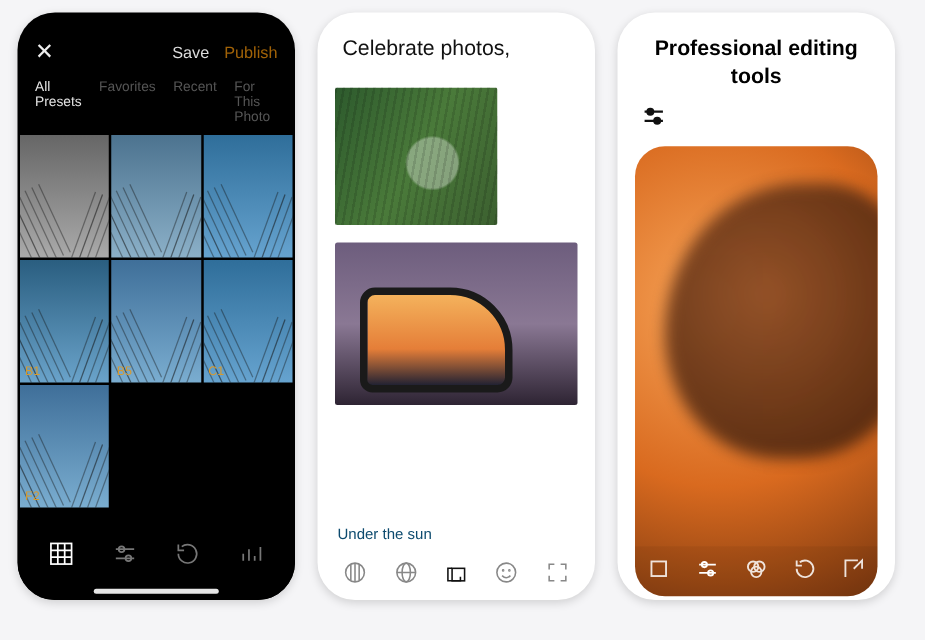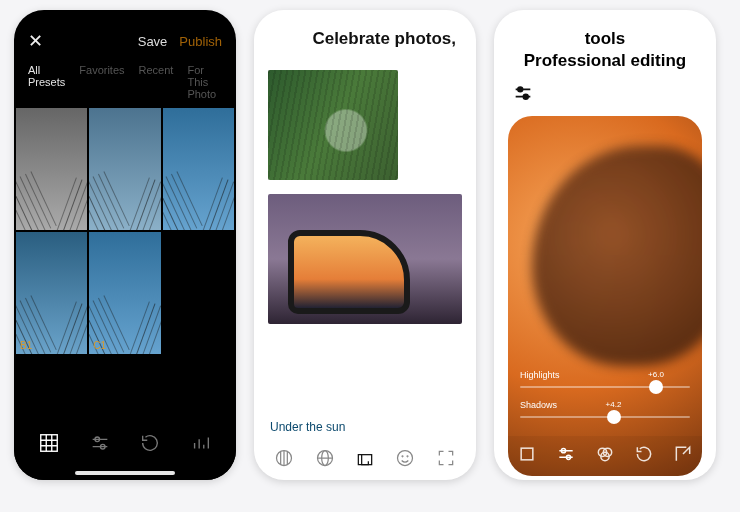--- a/index.html
+++ b/index.html
@@ -45,21 +45,21 @@
   .p1-tab { color:#555; }
   .p1-tab.active { color:#e4e4e4; }
   .p1-grid {
     display:grid;
     grid-template-columns: repeat(3,1fr);
     gap:2px;
     padding:0 2px;
   }
   .preset {
     position:relative;
-    height:122px;
+    height:98px;
     background: linear-gradient(#6ea5d6 0%, #a2c3df 60%, #444 100%);
     overflow:hidden;
   }
   .preset.gray { background: linear-gradient(#666,#aaa); }
   .preset.blue1 { background: linear-gradient(#4c738f,#8bb0c8); }
   .preset.blue2 { background: linear-gradient(#3f6f99,#7aadd0); }
   .preset.blue3 { background: linear-gradient(#2f6e9a,#66a3cf); }
   .preset.blue4 { background: linear-gradient(#2a5e80,#6aa3ca); }
   .preset .tree {
     position:absolute; left:50%; bottom:-6px;
@@ -89,22 +89,22 @@
   }
   .p1-bar .ic { width:28px; height:28px; display:flex; align-items:center; justify-content:center; }
   .p1-bar svg { width:22px; height:22px; fill:none; stroke:#777; stroke-width:1.5; }
   .p1-bar .active svg { stroke:#fff; }
   .home-ind { position:absolute; bottom:5px; left:50%; transform:translateX(-50%);
     width:100px; height:4px; border-radius:4px; background:#fff; opacity:.9; }
 
   
   .p2 { background:#fff; color:#111; display:flex; flex-direction:column; }
   .p2-title {
-    text-align:right;
-    font-weight:700;
+    text-align:left;
+    font-weight:400;
     font-size:17px;
     line-height:1.3;
     padding: 18px 20px 10px;
   }
   .p2-body { flex:1; padding: 10px 14px; overflow:hidden; }
   .p2-img1 {
     width:130px; height:110px; border-radius:2px;
     background:
       radial-gradient(circle at 60% 55%, rgba(255,255,255,.35) 0 20px, transparent 22px),
       linear-gradient(120deg,#2d5a2d,#4a7a3a,#3c6030);
@@ -216,23 +216,31 @@
         <div class="preset blue1">
           <div class="tree"></div>
         </div>
         <div class="preset blue3">
           <div class="tree"></div>
         </div>
         <div class="preset blue4">
           <div class="tree"></div>
           <div class="lbl">B1</div>
         </div>
+        <div class="preset blue2">
+          <div class="tree"></div>
+          <div class="lbl">B5</div>
+        </div>
         <div class="preset blue3">
           <div class="tree"></div>
           <div class="lbl">C1</div>
+        </div>
+        <div class="preset blue2">
+          <div class="tree"></div>
+          <div class="lbl">F2</div>
         </div>
       </div>
     <div class="p1-bar">
       <div class="ic active">
           <svg viewBox="0 0 24 24">
             <rect x="3" y="3" width="18" height="18"></rect>
             <line x1="3" y1="9" x2="21" y2="9"></line>
             <line x1="3" y1="15" x2="21" y2="15"></line>
             <line x1="9" y1="3" x2="9" y2="21"></line>
             <line x1="15" y1="3" x2="15" y2="21"></line>
@@ -301,49 +309,33 @@
             <polyline points="4 9 4 4 9 4"></polyline>
             <polyline points="15 4 20 4 20 9"></polyline>
             <polyline points="20 15 20 20 15 20"></polyline>
             <polyline points="9 20 4 20 4 15"></polyline>
           </svg></div>
     </div>
   </div>
 
   <div class="phone p3">
     <div class="p3-title">
+      <div>Professional editing</div>
       <div>tools</div>
-      <div>Professional editing</div>
     </div>
     <div class="p3-sliders-ic">
       <svg viewBox="0 0 24 24">
           <line x1="4" y1="8" x2="20" y2="8"></line>
           <circle cx="9" cy="8" r="2.5" fill="#111"></circle>
           <line x1="4" y1="16" x2="20" y2="16"></line>
           <circle cx="15" cy="16" r="2.5" fill="#111"></circle>
         </svg>
     </div>
     <div class="p3-device">
       <div class="hand"></div>
-      <div class="p3-sliders">
-        <div class="sl-row">
-          <span>Highlights</span>
-          <div class="sl-track">
-            <span class="sl-val" style="left:80%">+6.0</span>
-            <div class="sl-knob" style="left:80%"></div>
-          </div>
-        </div>
-        <div class="sl-row">
-          <span>Shadows</span>
-          <div class="sl-track">
-            <span class="sl-val" style="left:55%">+4.2</span>
-            <div class="sl-knob" style="left:55%"></div>
-          </div>
-        </div>
-      </div>
       <div class="p3-bar">
         <div class="ic"><svg viewBox="0 0 24 24">
               <rect x="5" y="5" width="14" height="14"></rect>
             </svg></div>
         <div class="ic active"><svg viewBox="0 0 24 24">
               <line x1="4" y1="8" x2="20" y2="8"></line>
               <circle cx="9" cy="8" r="2.5"></circle>
               <line x1="4" y1="16" x2="20" y2="16"></line>
               <circle cx="15" cy="16" r="2.5"></circle>
             </svg></div>

